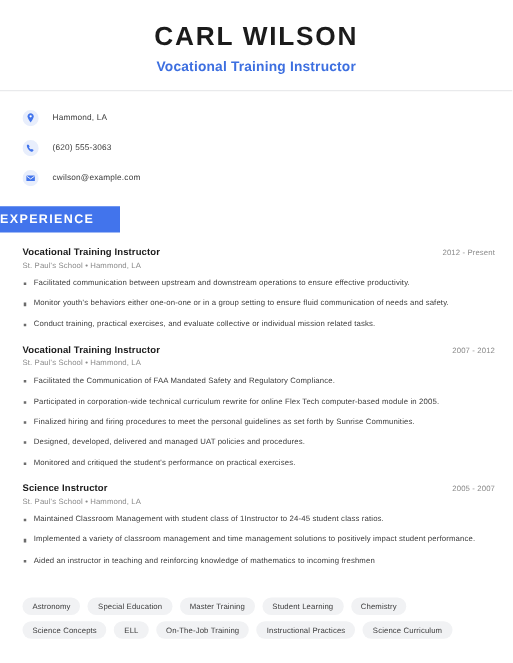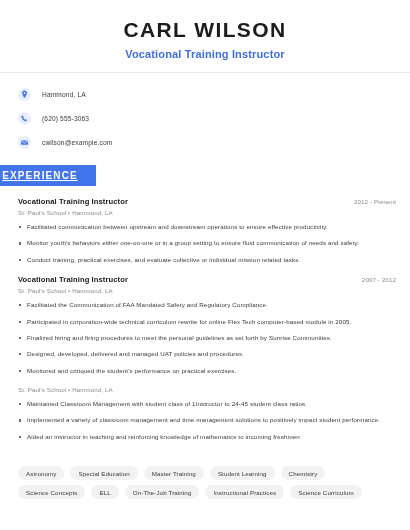--- a/index.html
+++ b/index.html
@@ -61,23 +61,22 @@
   .section { margin-top: 14px; }
   .badge {
     display: inline-block;
     background: #4274ec;
     color: #ffffff;
     font-size: 10px;
     font-weight: bold;
     letter-spacing: 1.1px;
     padding: 5px 16px 5px 0;
     width: 96px;
-    text-align: center;
+    text-align: left;
     margin-left: 0;
-    text-decoration: underline;
   }
   .badge-wrap { padding-left: 0; }
 
   
   .exp-body { padding: 0 14px 0 18px; }
   .job { margin-top: 11px; }
   .job-head {
     display: flex;
     align-items: baseline;
     justify-content: space-between;
@@ -207,20 +206,24 @@
         <ul class="bullets">
           <li>Facilitated the Communication of FAA Mandated Safety and Regulatory Compliance.</li>
           <li>Participated in corporation-wide technical curriculum rewrite for online Flex Tech computer-based module in 2005.</li>
           <li>Finalized hiring and firing procedures to meet the personal guidelines as set forth by Sunrise Communities.</li>
           <li>Designed, developed, delivered and managed UAT policies and procedures.</li>
           <li>Monitored and critiqued the student's performance on practical exercises.</li>
         </ul>
       </div>
 
       <div class="job">
+        <div class="job-head">
+          <span class="job-title">Science Instructor</span>
+          <span class="job-date">2005 - 2007</span>
+        </div>
         <div class="job-sub">St. Paul's School • Hammond, LA</div>
         <ul class="bullets">
           <li>Maintained Classroom Management with student class of 1Instructor to 24-45 student class ratios.</li>
           <li>Implemented a variety of classroom management and time management solutions to positively impact student performance.</li>
           <li>Aided an instructor in teaching and reinforcing knowledge of mathematics to incoming freshmen</li>
         </ul>
       </div>
 
     </div>
   </div>

